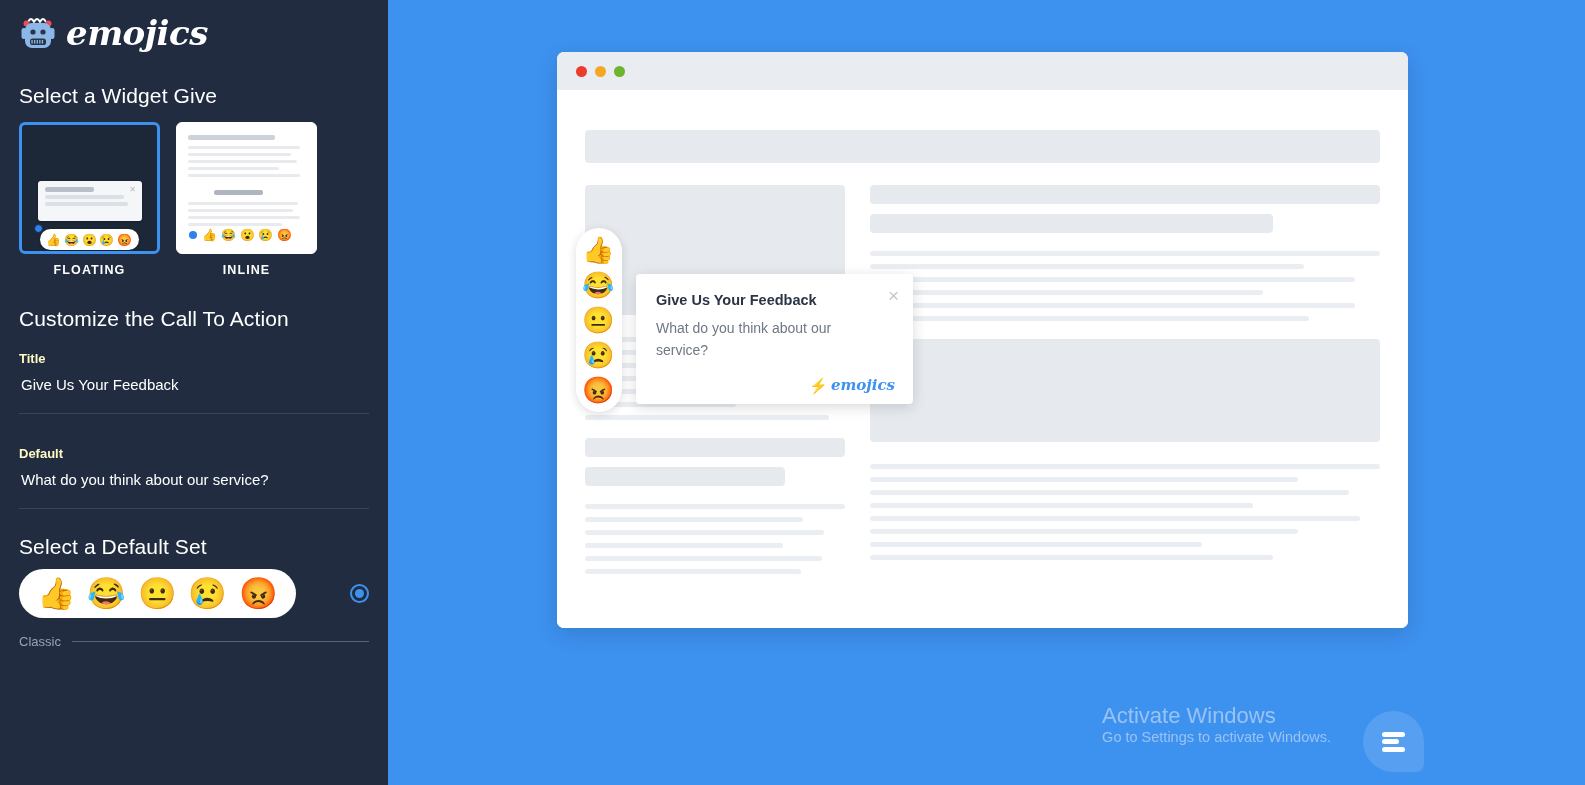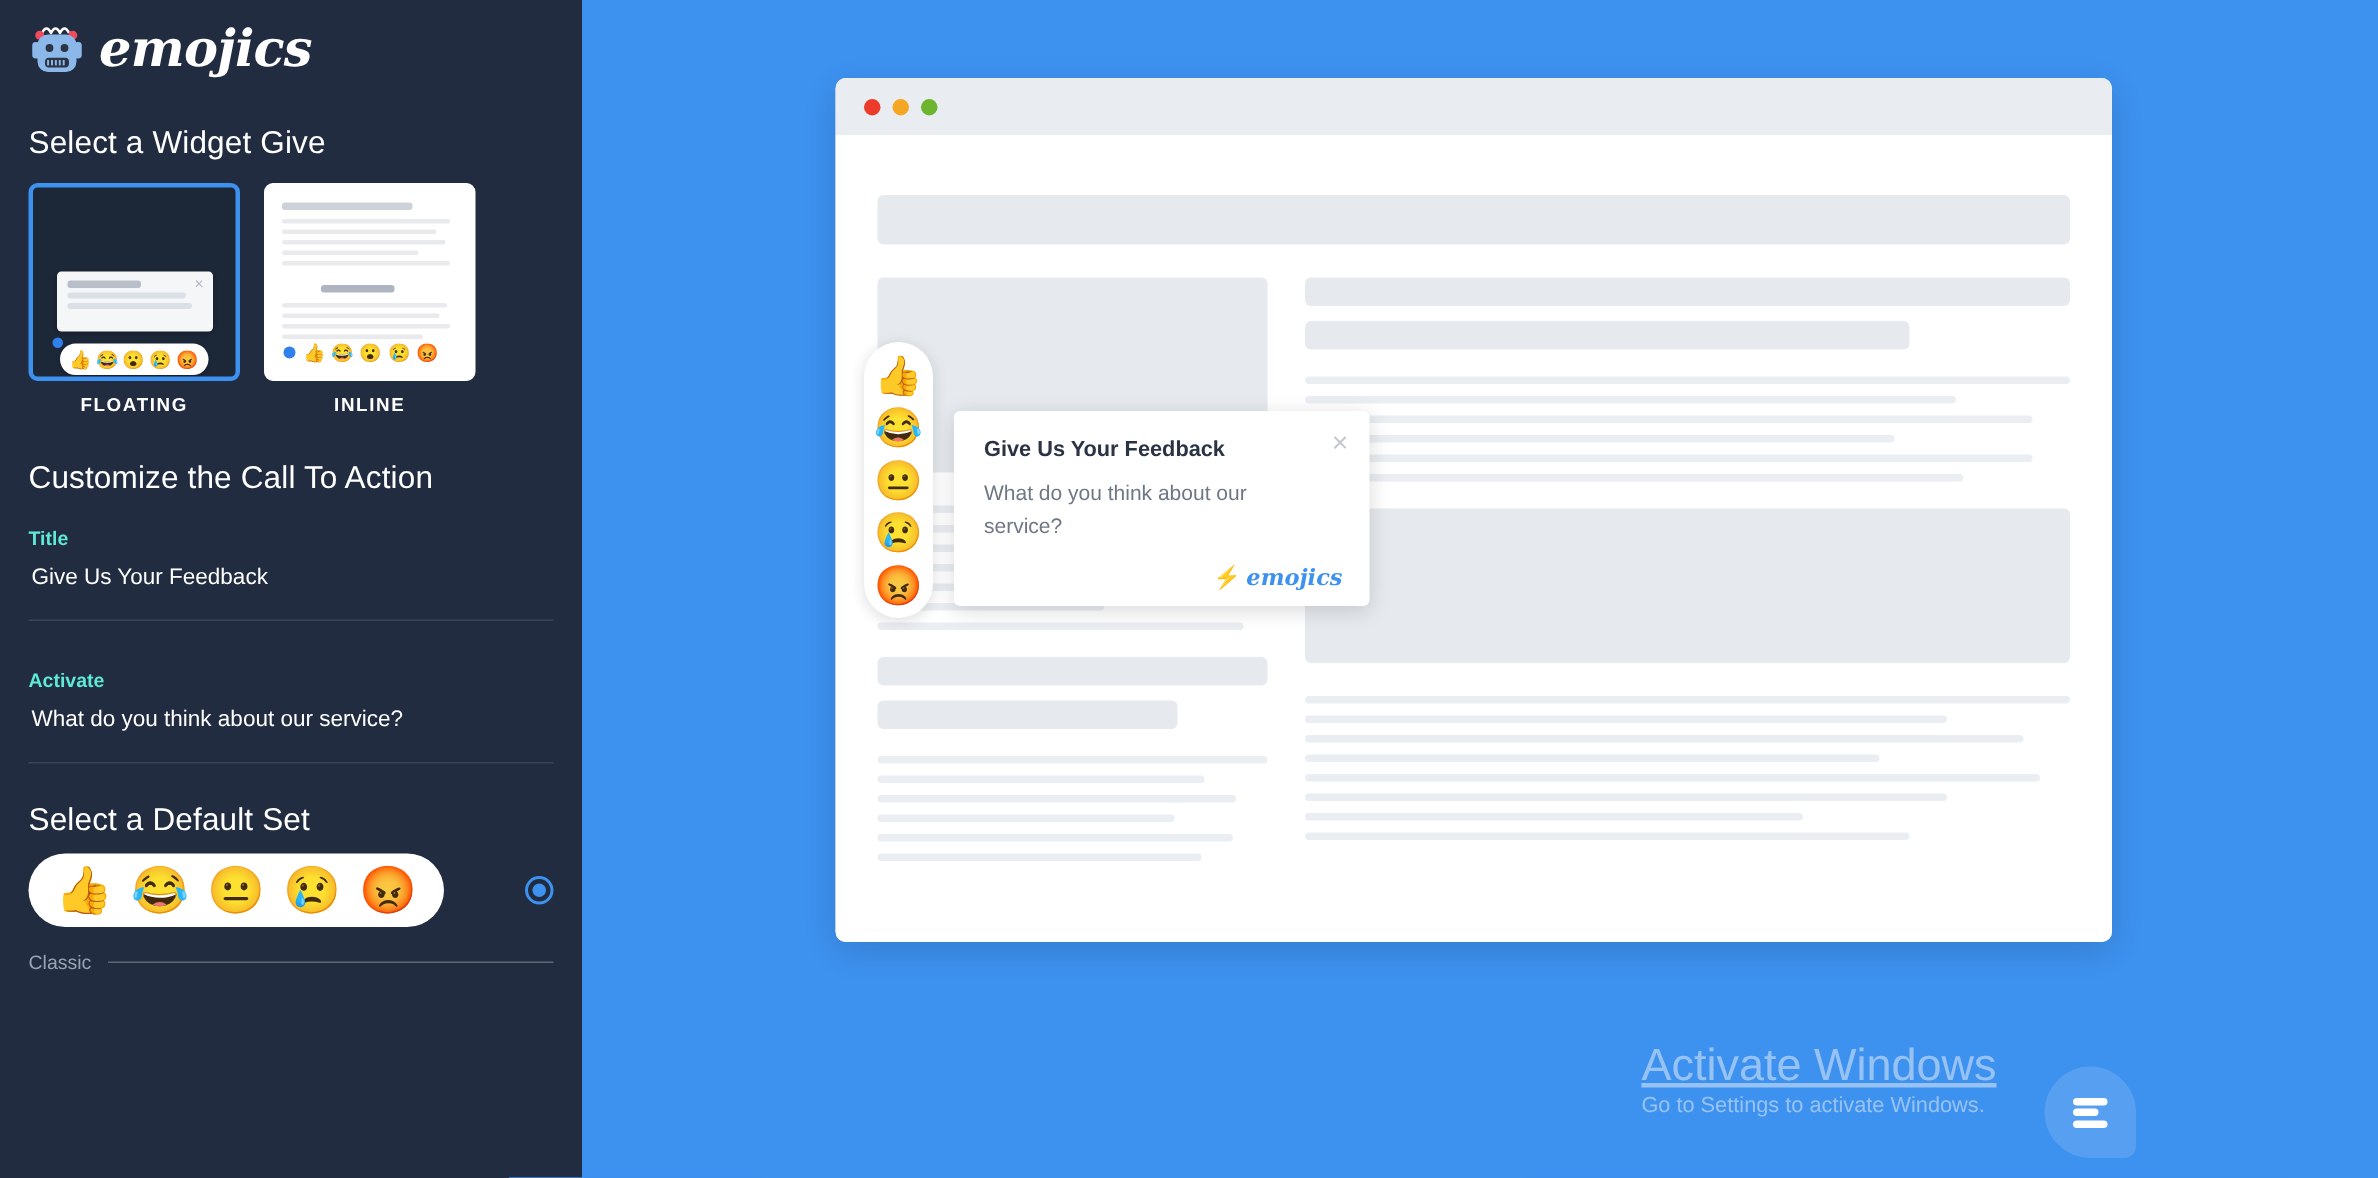--- a/index.html
+++ b/index.html
@@ -97,21 +97,21 @@
   .in-body { padding: 12px 11px 0 11px; }
   .in-body .ln { height: 3px; border-radius: 2px; background: #e8eaee; margin-bottom: 4px; }
   .in-body .ln.h { height: 5px; background: #cdd2da; width: 74%; margin-bottom: 6px; }
   .in-body .ln.h2 { height: 5px; background: #aeb5c0; width: 42%; margin: 13px 0 7px 22%; }
   .in-pill { position: absolute; left: 12px; bottom: 12px; display: flex; align-items: center; gap: 4px; }
   .in-pill .em { font-size: 12px; line-height: 1; }
   .in-dot { width: 8px; height: 8px; border-radius: 50%; background: #2f80ed; margin-right: 1px; }
 
   
   .field { margin: 0 9px; padding-top: 20px; }
-  .field-label { color: #5eead4; font-size: 13px; font-weight: 700; }
+  .field-label { color: #fef9c3; font-size: 13px; font-weight: 700; }
   .field-value { color: #ffffff; font-size: 15px; font-weight: 400; padding: 10px 2px 20px 2px; }
   .field-rule { height: 1px; background: #3a4458; }
 
   
   .set-head { display: flex; align-items: center; gap: 11px; margin: 16px 9px 0 9px; }
   .set-name { color: #9aa3b2; font-size: 13px; }
   .set-line { flex: 1; height: 1px; background: #5d6675; }
   .set-row { display: flex; align-items: center; margin: 10px 9px 0 9px; }
   .set-pill {
     background: #ffffff; border-radius: 27px;
@@ -183,21 +183,21 @@
     display: flex; align-items: center; gap: 3px;
   }
   .fb-bolt { color: #f8c22b; font-size: 15px; line-height: 1; }
   .fb-word {
     font-family: "DejaVu Serif", serif; font-style: italic; font-weight: 700;
     font-size: 15px; color: #3d91ef; line-height: 1;
   }
 
   
   .wm { position: absolute; right: 112px; bottom: 40px; text-align: left; }
-  .wm-t { color: #cfe1f8; opacity: .62; font-size: 30px; font-weight: 400; line-height: 1.25; text-decoration: underline; }
+  .wm-t { color: #cfe1f8; opacity: .62; font-size: 22px; font-weight: 400; line-height: 1.25; }
   .wm-s { color: #cfe1f8; opacity: .62; font-size: 14.5px; font-weight: 400; }
 
   
   .fab {
     position: absolute; right: 19px; bottom: 13px;
     width: 61px; height: 61px;
     background: rgba(255,255,255,.13);
     border-radius: 50% 50% 8px 50%;
     display: flex; align-items: center; justify-content: center;
   }
@@ -285,21 +285,21 @@
 
     <div class="section-title st-cta">Customize the Call To Action</div>
 
     <div class="field">
       <div class="field-label">Title</div>
       <div class="field-value">Give Us Your Feedback</div>
       <div class="field-rule"></div>
     </div>
 
     <div class="field" style="padding-top:32px">
-      <div class="field-label">Activate</div>
+      <div class="field-label">Default</div>
       <div class="field-value">What do you think about our service?</div>
       <div class="field-rule"></div>
     </div>
 
     <div class="section-title st-reaction">Select a Default Set</div>
 
 
     <div class="set-row">
       <div class="set-pill">
         <span class="em">👍</span>

